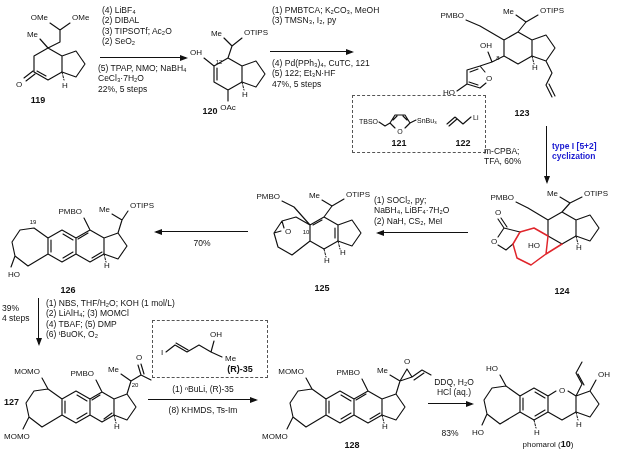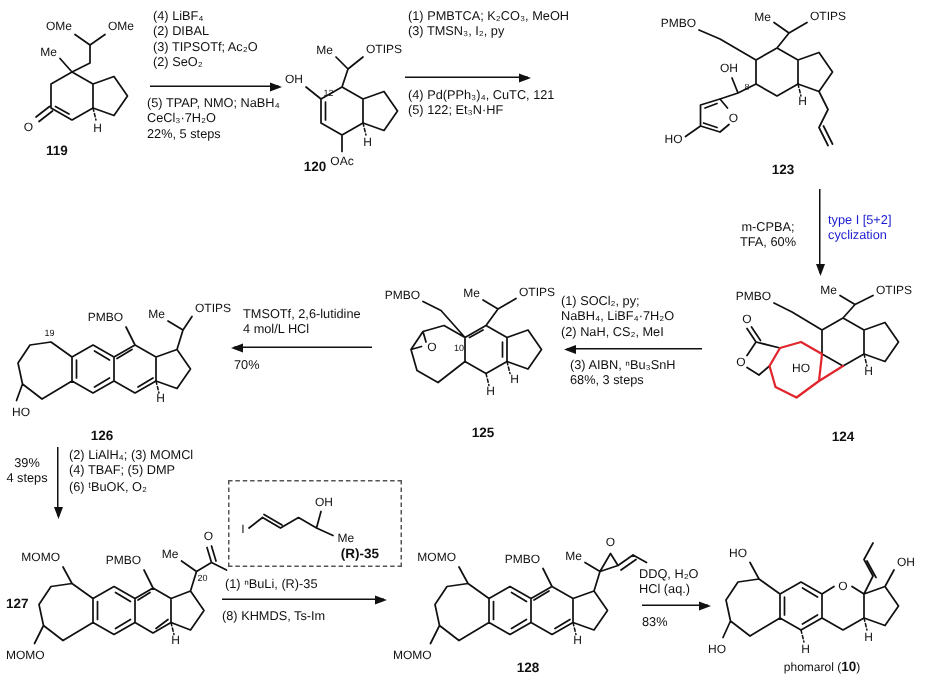--- a/index.html
+++ b/index.html
@@ -1,21 +1,21 @@
 <!DOCTYPE html>
 <html><head>
 <meta charset="utf-8">
 <style>
   html,body{margin:0;padding:0;background:#fff}
   .canvas{position:relative;width:618px;height:451px;background:#fff;overflow:hidden;
           font-family:"Liberation Sans",sans-serif}
   .rg{position:absolute;font:8.5px/10.4px "Liberation Sans",sans-serif;color:#111;white-space:nowrap}
-  .rg.c{text-align:left}
-  .rg.rt{text-align:center}
-  .rg.blue{color:#1b1bd1;font-weight:normal}
+  .rg.c{text-align:center}
+  .rg.rt{text-align:left}
+  .rg.blue{color:#1b1bd1;font-weight:bold}
   .arr{position:absolute}
   .arr-r{height:0;border-top:1.3px solid #111}
   .arr-r:after{content:"";position:absolute;right:-2px;top:-3.4px;width:0;height:0;
      border-left:8px solid #111;border-top:3.6px solid transparent;border-bottom:3.6px solid transparent}
   .arr-l{height:0;border-top:1.3px solid #111}
   .arr-l:before{content:"";position:absolute;left:-2px;top:-3.4px;width:0;height:0;
      border-right:8px solid #111;border-top:3.6px solid transparent;border-bottom:3.6px solid transparent}
   .arr-d{width:0;border-left:1.3px solid #111}
   .arr-d:after{content:"";position:absolute;bottom:-2px;left:-3.4px;width:0;height:0;
      border-top:8px solid #111;border-left:3.6px solid transparent;border-right:3.6px solid transparent}
@@ -75,22 +75,41 @@
   </svg>
 
   <div class="rg" style="left:272px;top:5px;width:150px">
       <div>(1) PMBTCA; K₂CO₃, MeOH</div>
       <div>(3) TMSN₃, I₂, py</div>
     </div>
   <div class="arr arr-r" style="left:270px;top:51px;width:82px"></div>
   <div class="rg" style="left:272px;top:58px;width:155px">
       <div>(4) Pd(PPh₃)₄, CuTC, 121</div>
       <div>(5) 122; Et₃N·HF</div>
-    </div>
-
+      <div>47%, 5 steps</div>
+    </div>
+
+  <div class="dbox" style="left:352px;top:95px;width:132px;height:56px">
+    <svg class="mol" style="left:4px;top:2px" width="84" height="50" viewBox="0 0 84 50">
+      <g>
+        <path d="M22,24 L28,28 L33,25 M33,25 L38,17 L48,17 L53,25 M53,25 L48,30 M33,25 L38,30 M36,22 L40,18 M46,18 L50,22 M53,25 L59,22"></path>
+      </g>
+      <text x="21" y="26" text-anchor="end" class="s7">TBSO</text>
+      <text x="43" y="36" text-anchor="middle" class="s7">O</text>
+      <text x="60" y="25" class="s7">SnBu₃</text>
+      <text x="42" y="48" text-anchor="middle" class="num">121</text>
+    </svg>
+    <svg class="mol" style="left:90px;top:2px" width="42" height="50" viewBox="0 0 42 50">
+      <g>
+        <path d="M4,26 L12,19 M6,28 L14,21 M12,19 L20,26 L28,19"></path>
+      </g>
+      <text x="30" y="22" class="s7">Li</text>
+      <text x="20" y="48" text-anchor="middle" class="num">122</text>
+    </svg>
+  </div>
 
   <svg class="mol" style="left:430px;top:2px" width="148" height="118" viewBox="0 0 148 118">
     <g>
       <path d="M88,30 L102,38 L102,54 L88,62 L74,54 L74,38 Z M102,38 L116,33 L125,46 L116,59 L102,54 M36,18 L50,24 L62,31 L74,38 M88,30 L96,20 M96,20 L86,13 M96,20 L108,13 M74,54 L62,60 M62,60 L58,50 M62,60 L50,64 M50,64 L55,70 M56,81 L50,86 M50,86 L37,82 M48,83 L39,80 M37,82 L37,68 M37,68 L50,64 M40,70 L48,67 M37,82 L27,89 M116,59 L122,71 L116,83 L122,95 M119,82 L125,94"></path>
       <path class="dsh" d="M102,54 L104,62"></path>
     </g>
     <text x="34" y="16" text-anchor="end">PMBO</text>
     <text x="84" y="12" text-anchor="end">Me</text>
     <text x="110" y="11">OTIPS</text>
     <text x="56" y="46" text-anchor="middle">OH</text>
@@ -126,44 +145,36 @@
     <text x="109" y="62" text-anchor="middle">H</text>
     <text x="92" y="106" text-anchor="middle" class="num">124</text>
   </svg>
 
   <div class="rg" style="left:374px;top:195px;width:98px">
       <div>(1) SOCl₂, py;</div>
       <div>NaBH₄, LiBF₄·7H₂O</div>
       <div>(2) NaH, CS₂, MeI</div>
     </div>
   <div class="arr arr-l" style="left:378px;top:232px;width:90px"></div>
-  <div class="rg" style="left:380px;top:238px;width:95px">
-      <div>(3) AIBN, ⁿBu₃SnH</div>
-      <div>68%, 3 steps</div>
-    </div>
 
   <svg class="mol" style="left:250px;top:185px" width="132" height="112" viewBox="0 0 132 112">
     <g>
       <path d="M74,32 L88,40 L88,56 L74,64 L60,56 L60,40 Z M88,40 L102,35 L111,48 L102,61 L88,56 M32,16 L44,22 L52,31 L60,40 M74,32 L82,21 M82,21 L72,15 M82,21 L94,14 M60,40 L46,32 L32,36 L24,48 L28,62 L42,70 L60,56 M32,36 L34,43 M24,48 L31,46 M63,40 L72,35 M85,43 L85,53"></path>
       <path class="dsh" d="M88,56 L90,64 M74,64 L76,72"></path>
     </g>
     <text x="30" y="14" text-anchor="end">PMBO</text>
     <text x="70" y="13" text-anchor="end">Me</text>
     <text x="96" y="12">OTIPS</text>
     <text x="56" y="49" text-anchor="middle" class="sm">10</text>
     <text x="38" y="49" text-anchor="middle">O</text>
     <text x="93" y="70" text-anchor="middle">H</text>
     <text x="77" y="78" text-anchor="middle">H</text>
     <text x="72" y="106" text-anchor="middle" class="num">125</text>
   </svg>
 
-  <div class="rg" style="left:162px;top:204px;width:92px">
-      <div>TMSOTf, 2,6-lutidine</div>
-      <div>4 mol/L HCl</div>
-    </div>
   <div class="arr arr-l" style="left:156px;top:231px;width:92px"></div>
   <div class="rg c" style="left:156px;top:238px;width:92px">
       <div>70%</div>
     </div>
 
   <svg class="mol" style="left:2px;top:182px" width="170" height="115" viewBox="0 0 170 115">
     <g>
       <path d="M60,48 L74,56 L74,72 L60,80 L46,72 L46,56 Z M61,52 L71,58 M71,70 L61,76 M49,70 L49,58 M46,56 L32,46 L18,48 L10,60 L13,74 L26,84 L46,72 M13,74 L9,85 M74,56 L88,48 L102,56 L102,72 L88,80 L74,72 M76,57 L86,51 M100,70 L90,76 M102,56 L116,51 L125,64 L116,77 L102,72 M88,48 L82,36 M116,51 L120,38 M120,38 L110,32 M120,38 L126,29"></path>
       <path class="dsh" d="M102,72 L104,80"></path>
     </g>
@@ -175,20 +186,21 @@
     <text x="105" y="86" text-anchor="middle">H</text>
     <text x="66" y="111" text-anchor="middle" class="num">126</text>
   </svg>
 
   <div class="arr arr-d" style="left:38px;top:298px;height:46px"></div>
   <div class="rg rt" style="left:2px;top:303px;width:32px">
       <div>39%</div>
       <div>4 steps</div>
     </div>
   <div class="rg" style="left:46px;top:298px;width:172px">
+      <div>(1) NBS, THF/H₂O; KOH (1 mol/L)</div>
       <div>(2) LiAlH₄; (3) MOMCl</div>
       <div>(4) TBAF; (5) DMP</div>
       <div>(6) ᵗBuOK, O₂</div>
     </div>
 
   <svg class="mol" style="left:2px;top:341px" width="152" height="110" viewBox="0 0 152 110">
     <g>
       <path d="M74,50 L88,58 L88,74 L74,82 L60,74 L60,58 Z M75,54 L85,60 M85,72 L75,78 M63,72 L63,60 M60,58 L46,48 L32,50 L24,62 L27,76 L40,86 L60,74 M46,48 L40,37 M27,76 L21,88 M88,58 L100,51 L112,58 L112,74 L100,81 L88,74 M90,59 L98,54 M110,72 L102,78 M112,58 L125,53 L134,66 L125,79 L112,74 M100,51 L94,39 M125,53 L129,40 M129,40 L119,33 M129,40 L139,34 M139,34 L136,24 M142,33 L139,23 M139,34 L149,39"></path>
       <path class="dsh" d="M112,74 L114,82"></path>
     </g>
@@ -234,21 +246,21 @@
     <text x="147" y="28" text-anchor="middle">O</text>
     <text x="125" y="93" text-anchor="middle">H</text>
     <text x="92" y="112" text-anchor="middle" class="num">128</text>
   </svg>
 
   <div class="rg c" style="left:426px;top:377px;width:56px">
       <div>DDQ, H₂O</div>
       <div>HCl (aq.)</div>
     </div>
   <div class="arr arr-r" style="left:428px;top:403px;width:44px"></div>
-  <div class="rg c" style="left:428px;top:409px;width:44px">
+  <div class="rg c" style="left:428px;top:428px;width:44px">
       <div>83%</div>
     </div>
 
   <svg class="mol" style="left:470px;top:326px" width="148" height="125" viewBox="0 0 148 125">
     <g>
       <path d="M64,62 L78,70 L78,86 L64,94 L50,86 L50,70 Z M65,66 L75,72 M75,84 L65,90 M53,84 L53,72 M50,70 L36,60 L22,62 L14,74 L17,88 L30,98 L50,86 M36,60 L30,49 M17,88 L12,99 M78,70 L86,65 M98,65 L106,70 L106,86 L92,94 L78,86 M106,70 L120,65 L129,78 L120,91 L106,86 M120,65 L126,54 M106,70 L112,58 M112,58 L106,47 M114,59 L108,48 M106,47 L112,36"></path>
       <path class="dsh" d="M106,86 L108,94 M64,94 L66,102"></path>
     </g>
     <text x="28" y="45" text-anchor="end">HO</text>
     <text x="2" y="109">HO</text>

